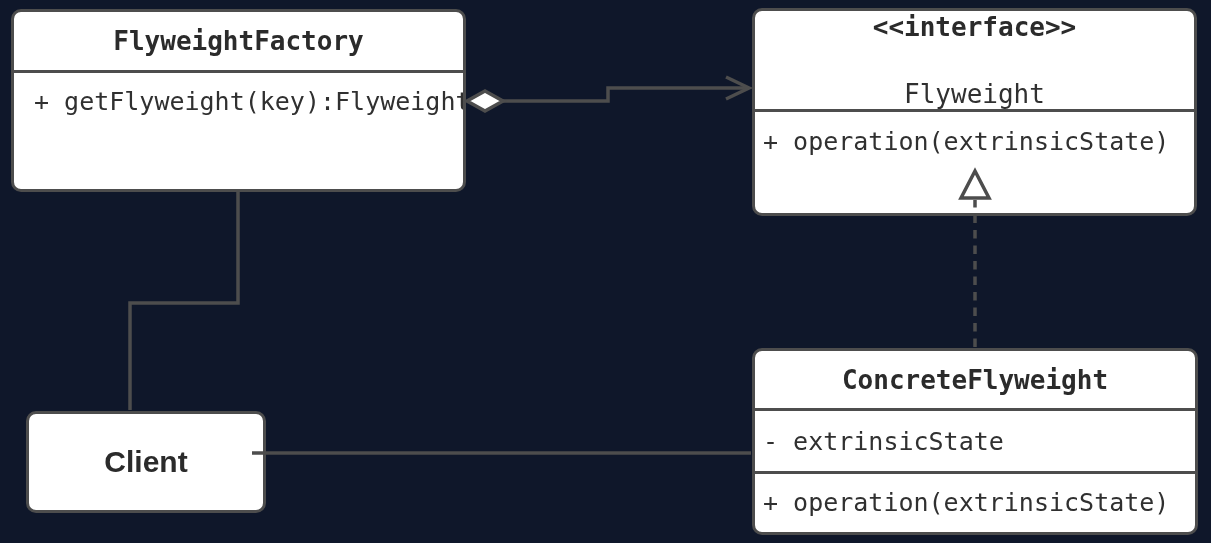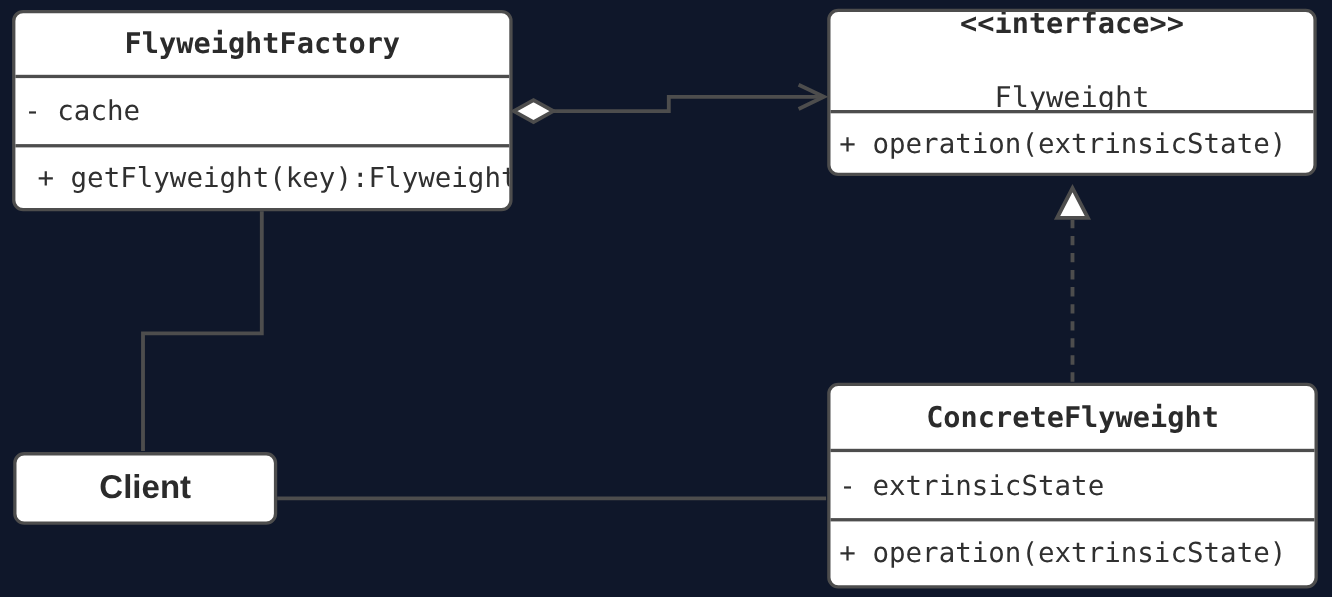--- a/index.html
+++ b/index.html
@@ -102,35 +102,34 @@
       <polygon points="975,171 961,198 989,198" fill="#ffffff" stroke-dasharray="none"></polygon>
     </g>
 
     <polyline points="238,192 238,303 130,303 130,410" stroke="#4d4d4d" stroke-width="3.5" fill="none"></polyline>
 
     <line x1="252" y1="453" x2="751" y2="453" stroke="#4d4d4d" stroke-width="3.5"></line>
   </svg>
 
   <div class="uml-box" style="left:11px; top:9px; width:455px; height:183px;">
     <div class="uml-row uml-title" style="height:58px;">FlyweightFactory</div>
-    <div class="uml-row" style="height:65px;">- cache</div>
     <div class="uml-row" style="height:60px;padding-left:20px;">+ getFlyweight(key):Flyweight</div>
   </div>
 
-  <div class="uml-box" style="left:752px; top:8px; width:445px; height:152px;">
+  <div class="uml-box" style="left:752px; top:8px; width:445px; height:208px;">
     <div class="uml-row uml-title uml-title-stack" style="height:98px;">
       <div class="stereotype">&lt;&lt;interface&gt;&gt;</div>
       <div class="iface-name">Flyweight</div>
     </div>
     <div class="uml-row" style="height:62px;">+ operation(extrinsicState)</div>
   </div>
 
   <div class="uml-box" style="left:752px; top:348px; width:446px; height:187px;">
     <div class="uml-row uml-title" style="height:59px;">ConcreteFlyweight</div>
     <div class="uml-row" style="height:65px;">- extrinsicState</div>
     <div class="uml-row" style="height:63px;">+ operation(extrinsicState)</div>
   </div>
 
-  <div class="uml-box client-box" style="left:12px; top:411px; width:240px; height:66px;">
+  <div class="uml-box client-box" style="left:26px; top:411px; width:240px; height:102px;">
     <div class="client-label">Client</div>
   </div>
 
 </div>
 
 </body></html>

